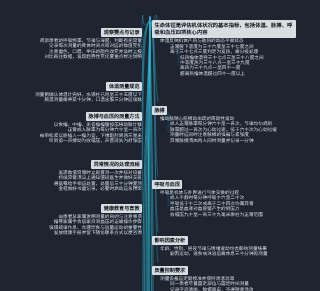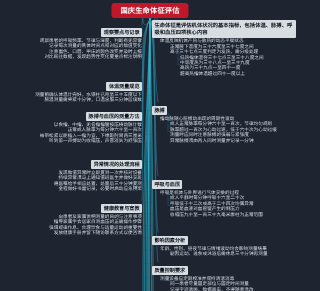--- a/index.html
+++ b/index.html
@@ -160,23 +160,20 @@
         <path d="M 160 239 q 2 0 3.2 1.2" stroke-opacity="0.75"></path>
         <path d="M 168 244.6 q 2 0 3.2 1.2" stroke-opacity="0.75"></path>
         <path d="M 151 21 C 156 37, 154 236, 158 262" stroke="#2a93ad" stroke-opacity="0.85" stroke-width="0.6"></path>
         <path d="M 160 269 q 2 0 3.2 1.2" stroke-opacity="0.75"></path>
         <path d="M 168 274.6 q 2 0 3.2 1.2" stroke-opacity="0.75"></path>
         <path d="M 168 280.20000000000005 q 2 0 3.2 1.2" stroke-opacity="0.75"></path>
         <path d="M 168 271.6 L 168 280.20000000000005" stroke-opacity="0.7"></path>
       </g>
   </svg>
 
-  <div id="root-node">
-    <span>国庆生命体征评估</span>
-  </div>
 
   <div id="left-pane" class="side-pane">
       <div class="branch-group" style="top: 20px;"><div class="branch-header">观察要点与记录</div><div class="leaf-line">观察患者的呼吸频率、节律与深度，判断有无异常</div><div class="leaf-line">记录每次测量的具体时间点和对应的数值变化</div><div class="leaf-line">注意面色、口唇、甲床的颜色改变并及时上报</div><div class="leaf-line">对比既往数据，发现趋势性变化要重点标注说明</div></div>
       <div class="branch-group" style="top: 74px;"><div class="branch-header">体温测量规范</div><div class="leaf-line">测量前确认体温计完好，水银柱已甩至三十五度以下</div><div class="leaf-line">腋温测量需夹紧十分钟，口温含服三分钟后读数</div></div>
       <div class="branch-group" style="top: 104px;"><div class="branch-header">脉搏与血压的测量方法</div><div class="leaf-line">以食指、中指、无名指指腹按压桡动脉计数</div><div class="leaf-line">正常成人脉率为每分钟六十至一百次</div><div class="leaf-line">袖带松紧以能插入一指为宜，下缘距肘窝两三厘米</div><div class="leaf-line">听到第一声搏动为收缩压，声音消失为舒张压</div></div>
       <div class="branch-group" style="top: 152px;"><div class="branch-header">异常情况的处理流程</div><div class="leaf-line">发现数值异常时立即复测一次并核对设备</div><div class="leaf-line">持续异常须马上通知值班医生并做好交班</div><div class="leaf-line">遵医嘱给予相应处置，处置后三十分钟复测</div><div class="leaf-line">全程做好书面记录，必要时启动应急预案</div></div>
       <div class="branch-group" style="top: 196px;"><div class="branch-header">健康教育与宣教</div><div class="leaf-line">向患者及家属说明测量的目的与注意事项</div><div class="leaf-line">指导家属学会居家自测血压的正确操作步骤</div><div class="leaf-line">强调规律作息、合理饮食与适量运动的重要性</div><div class="leaf-line">发放健康手册并留下随访联系方式以便咨询</div></div>
     </div>
 
   <div id="right-pane" class="side-pane">

